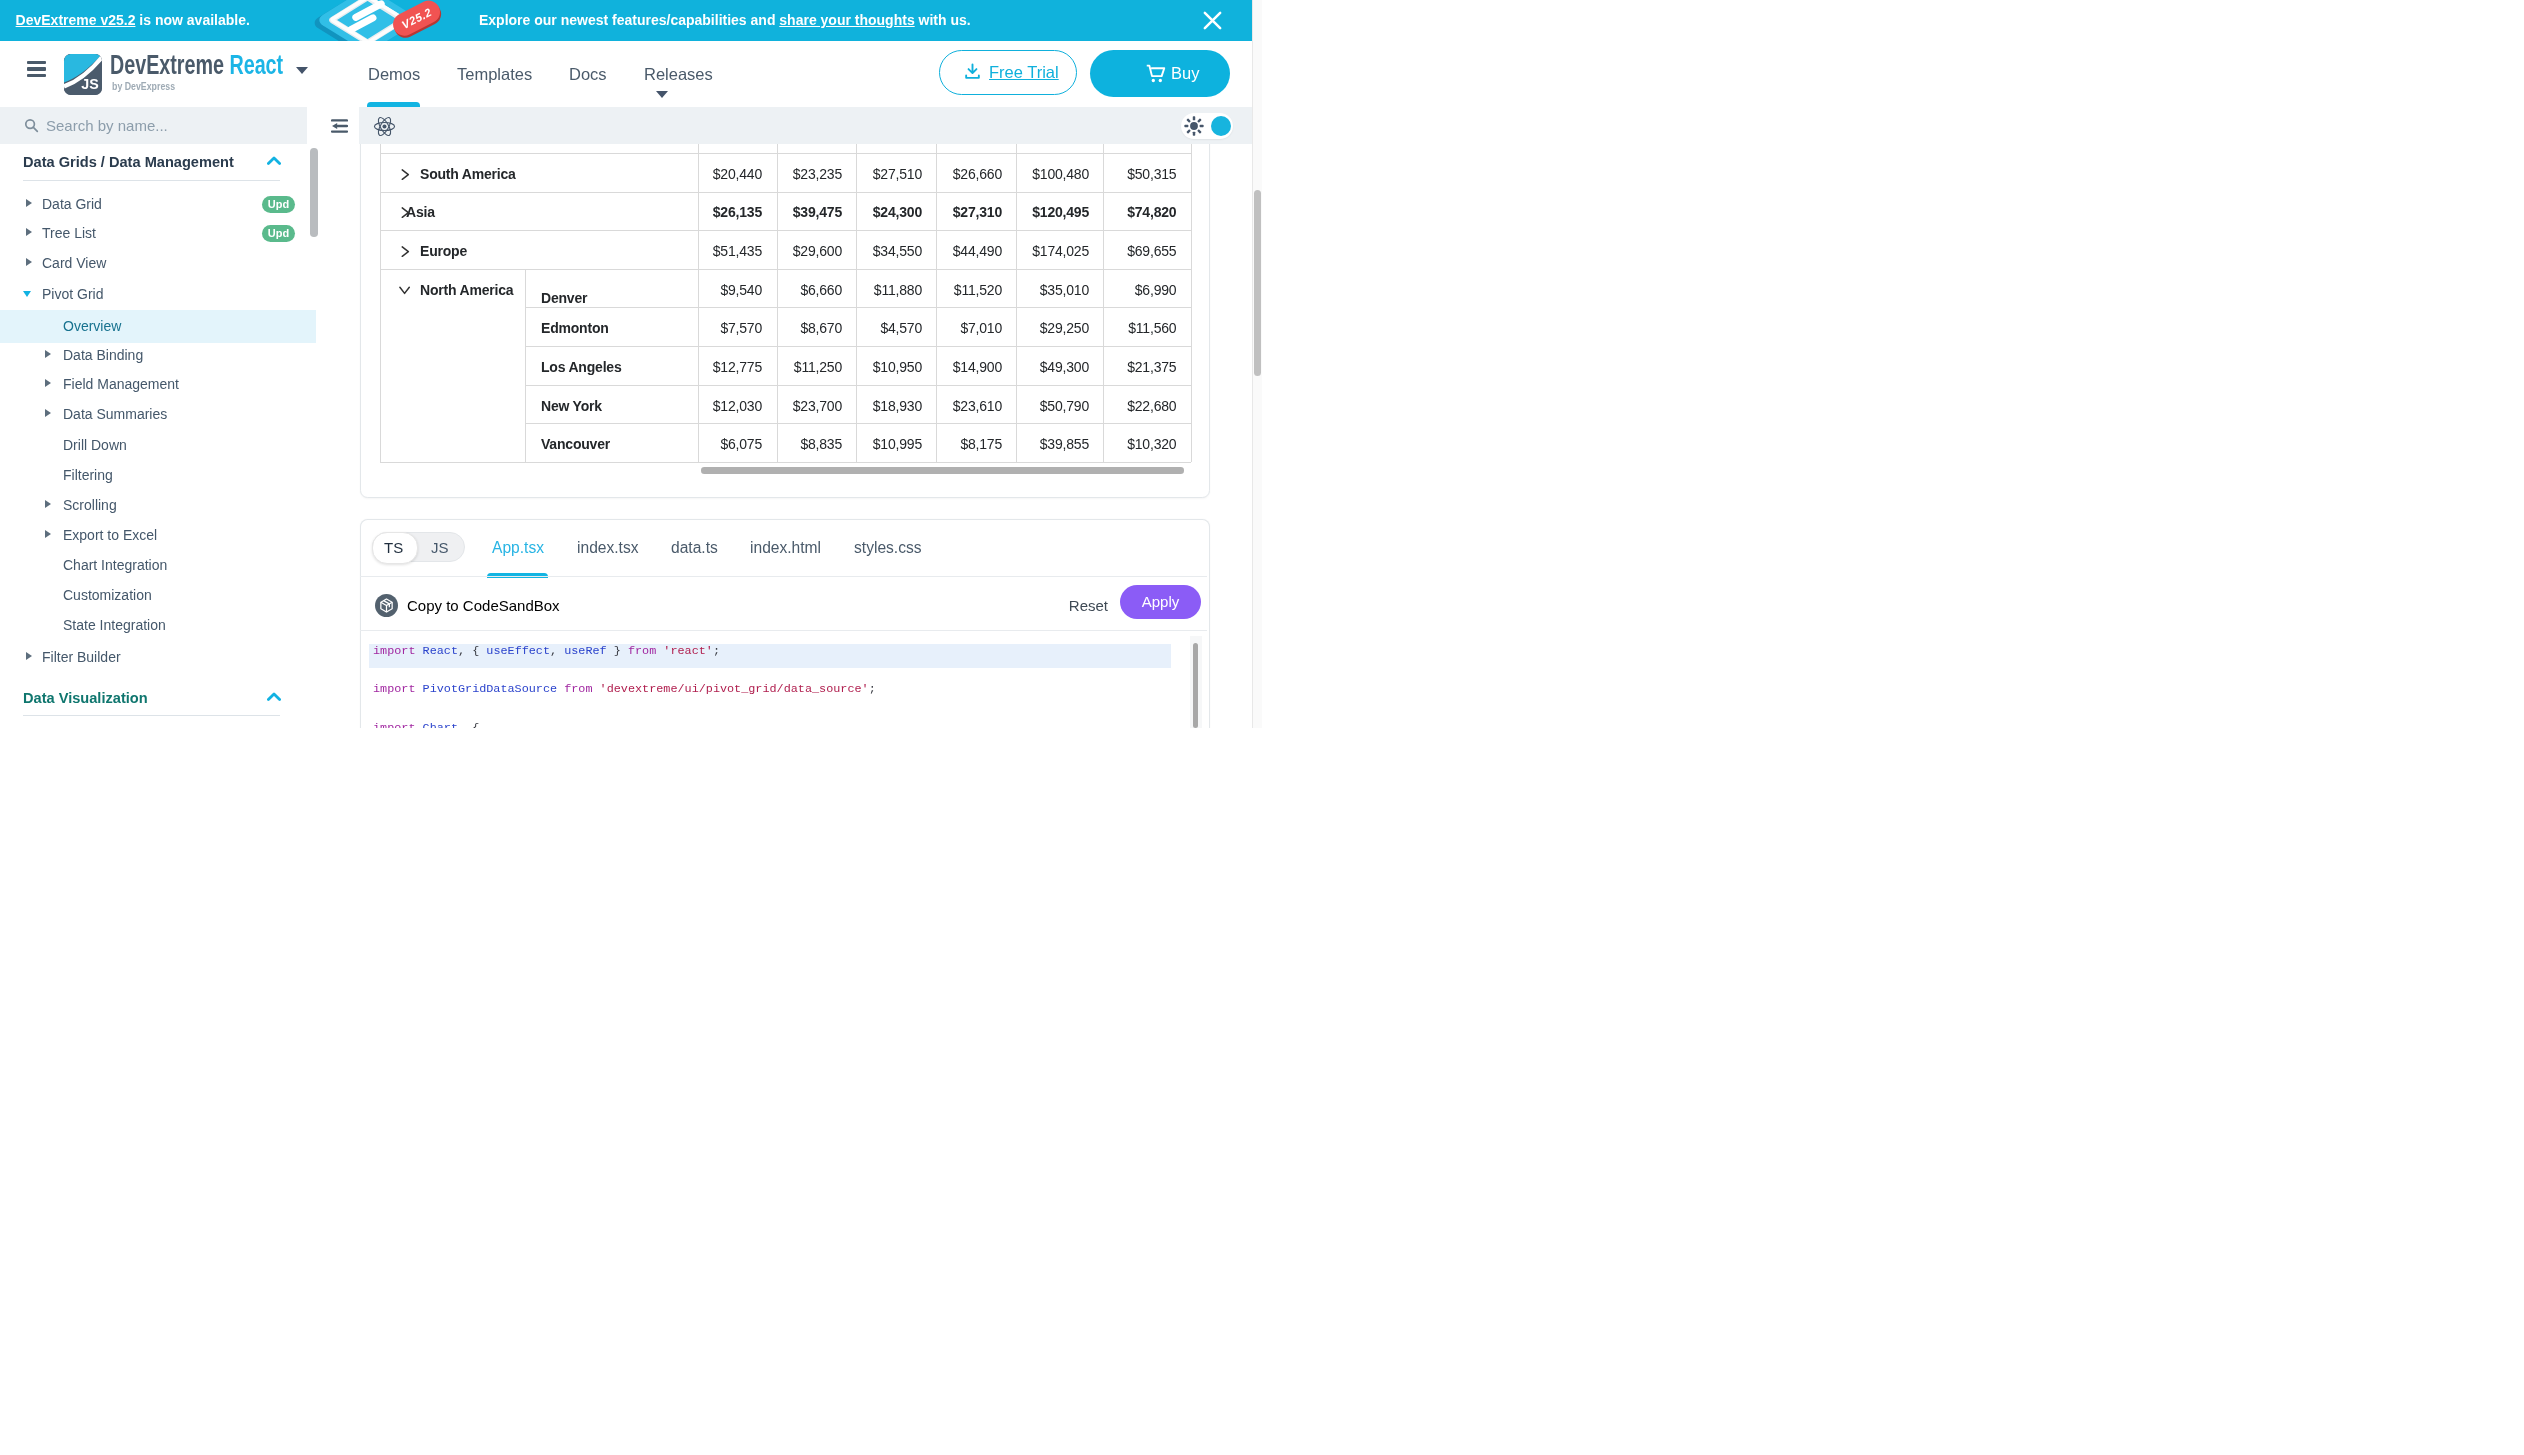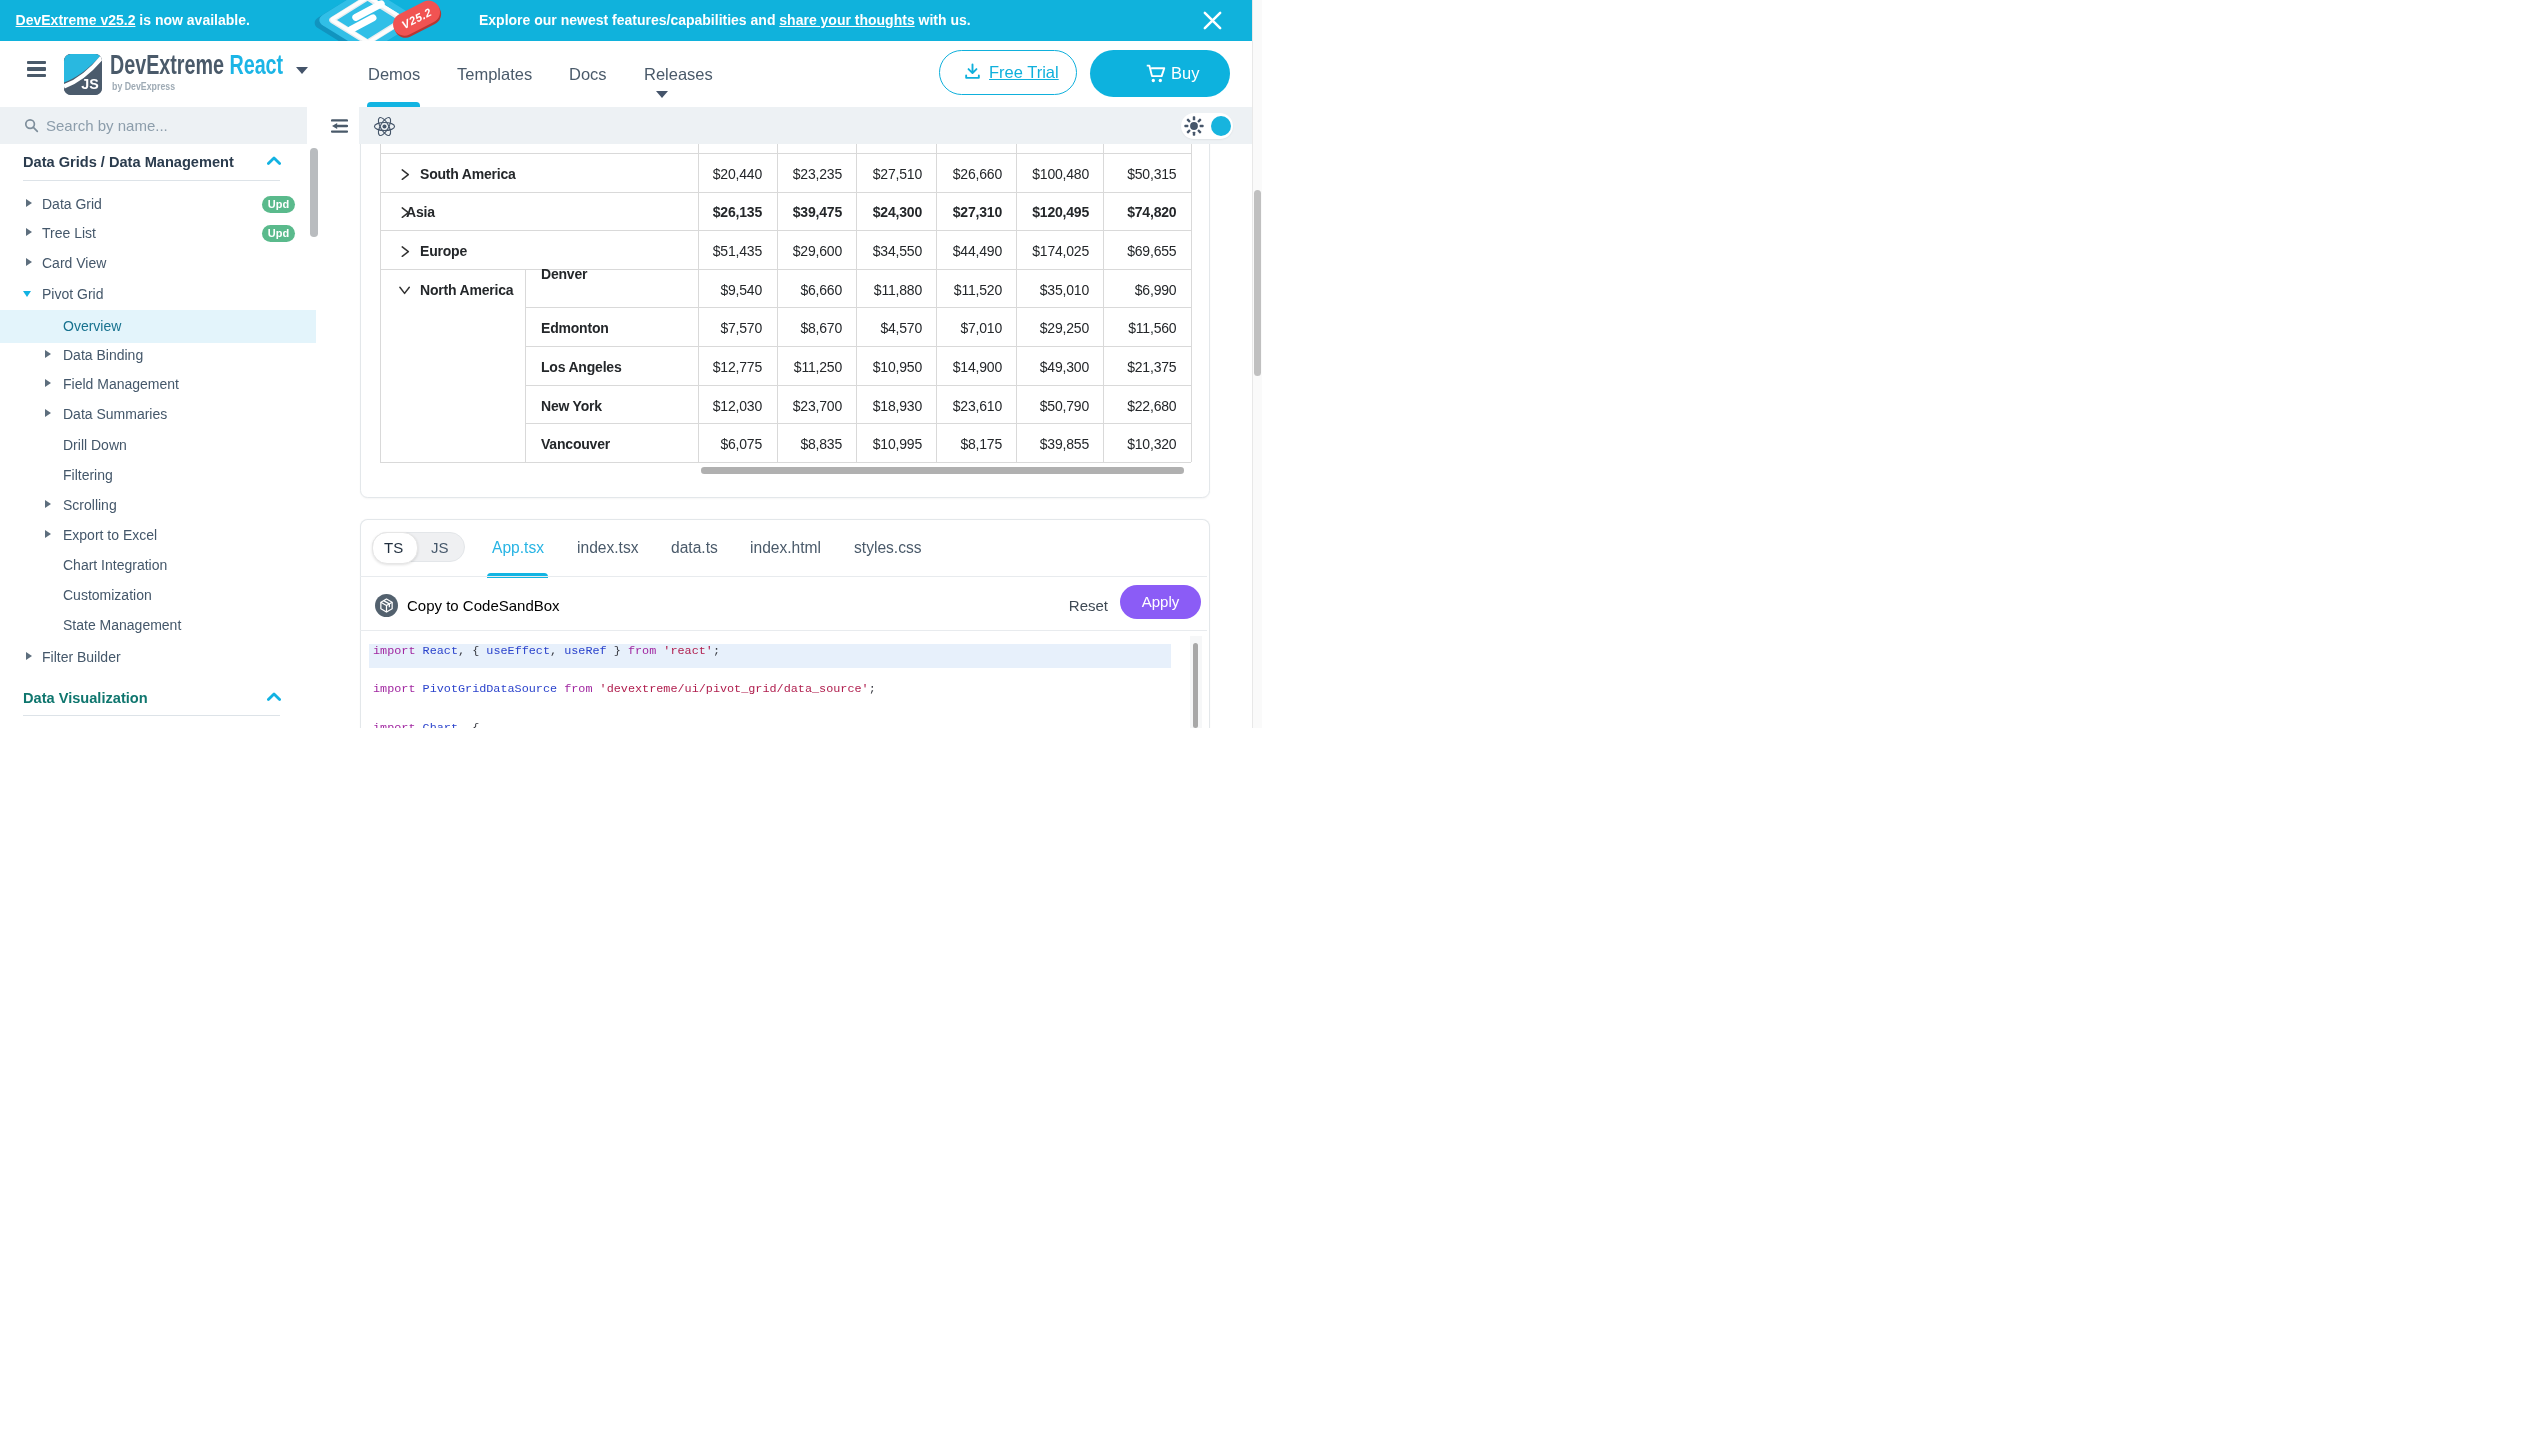--- a/index.html
+++ b/index.html
@@ -210,21 +210,21 @@
       <span class="tri" style="left:45px;top:10.4px;"></span>
       <span style="position:absolute;left:63px;">Export to Excel</span>
     </div>
     <div class="abs sitem" style="top:406px;">
       <span style="position:absolute;left:63px;">Chart Integration</span>
     </div>
     <div class="abs sitem" style="top:436px;">
       <span style="position:absolute;left:63px;">Customization</span>
     </div>
     <div class="abs sitem" style="top:466px;">
-      <span style="position:absolute;left:63px;">State Management</span>
+      <span style="position:absolute;left:63px;">State Integration</span>
     </div>
     <div class="abs sitem" style="top:498px;">
       <span class="tri" style="left:25.5px;top:10.4px;"></span>
       <span style="position:absolute;left:42px;">Filter Builder</span>
     </div>
     <div class="abs" style="left:23px;top:542px;width:244px;height:24.5px;line-height:24.5px;font-size:14.6px;font-weight:700;color:#0f766e;">Data Visualization</div>
     <svg class="abs" style="left:267px;top:548px;" width="14" height="9.4" viewBox="0 0 15 10">
       <path d="M1.5 8 L7.5 2 L13.5 8" stroke="#12b2e2" stroke-width="3" fill="none" stroke-linecap="round" stroke-linejoin="round"></path>
     </svg>
     <div class="abs" style="left:23px;top:571px;width:257px;height:0.9px;background:#dde3e8;"></div>
@@ -251,21 +251,21 @@
       <div class="abs hl" style="left:204px;top:163px;width:666px;"></div>
       <div class="abs hl" style="left:204px;top:202px;width:666px;"></div>
       <div class="abs hl" style="left:204px;top:241px;width:666px;"></div>
       <div class="abs hl" style="left:204px;top:279px;width:666px;"></div>
       <div class="abs hl" style="left:59px;top:318px;width:811px;"></div>
 
       <div class="abs rlab" style="left:99px;top:20px;">South America</div>
       <div class="abs rlab" style="left:85px;top:58px;">Asia</div>
       <div class="abs rlab" style="left:99px;top:97px;">Europe</div>
       <div class="abs rlab" style="left:99px;top:136px;">North America</div>
-      <div class="abs rlab" style="left:220px;top:120px;">Denver</div>
+      <div class="abs rlab" style="left:220px;top:144px;">Denver</div>
       <div class="abs rlab" style="left:220px;top:174px;">Edmonton</div>
       <div class="abs rlab" style="left:220px;top:213px;">Los Angeles</div>
       <div class="abs rlab" style="left:220px;top:252px;">New York</div>
       <div class="abs rlab" style="left:220px;top:290px;">Vancouver</div>
 
       <svg class="abs" style="left:77px;top:23.6px;" width="13.2" height="13.2" viewBox="0 0 14 14">
         <path d="M4.5 2 L11 7 L4.5 12" stroke="#333" stroke-width="1.6" fill="none" transform="rotate(0 7 7)" stroke-linecap="round" stroke-linejoin="round"></path>
       </svg>
       <svg class="abs" style="left:77px;top:62px;" width="13.2" height="13.2" viewBox="0 0 14 14">
         <path d="M4.5 2 L11 7 L4.5 12" stroke="#333" stroke-width="1.6" fill="none" stroke-linecap="round" stroke-linejoin="round"></path>

